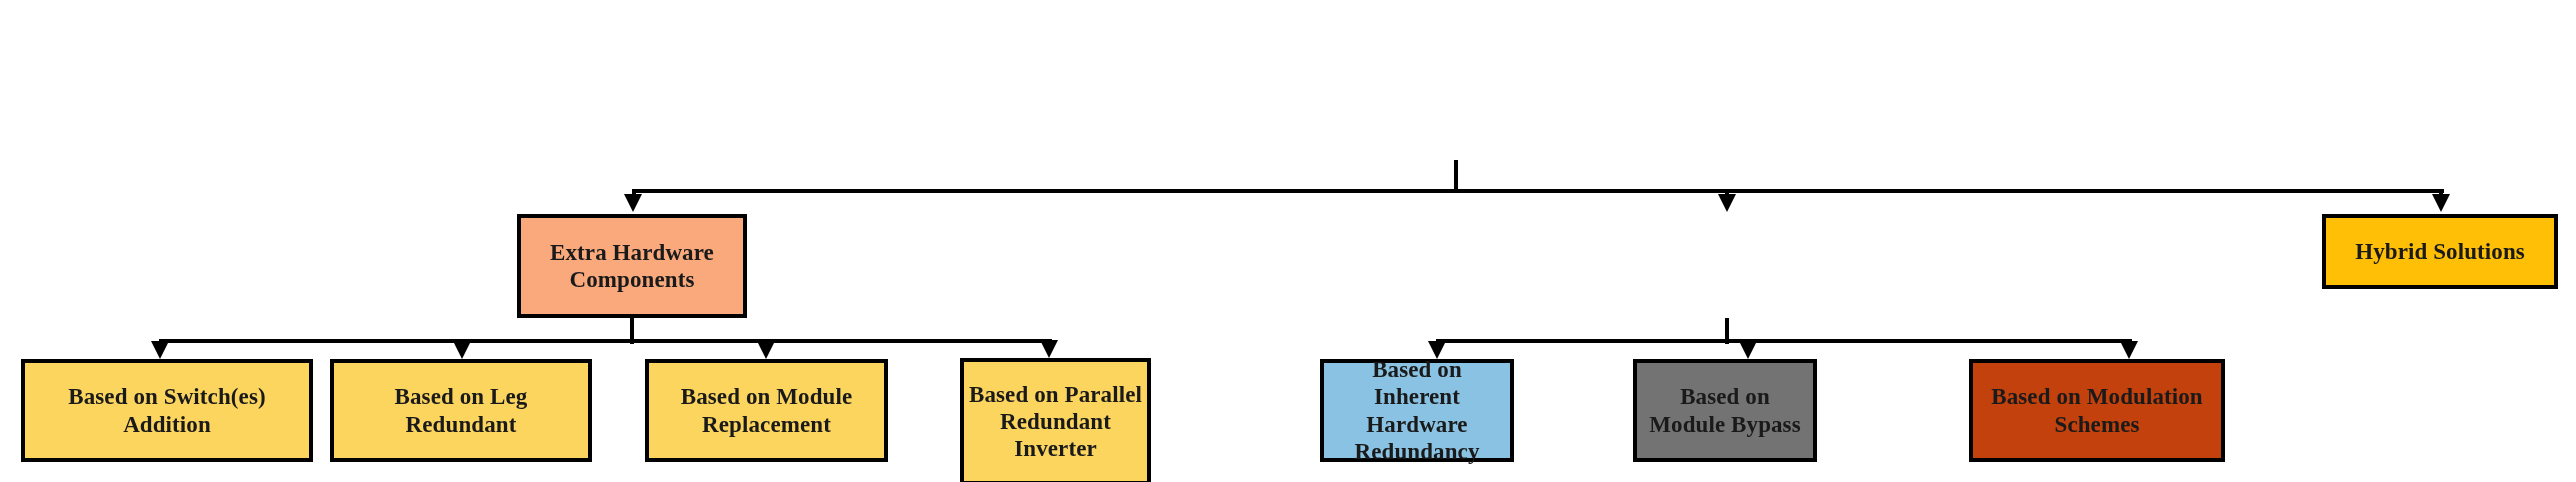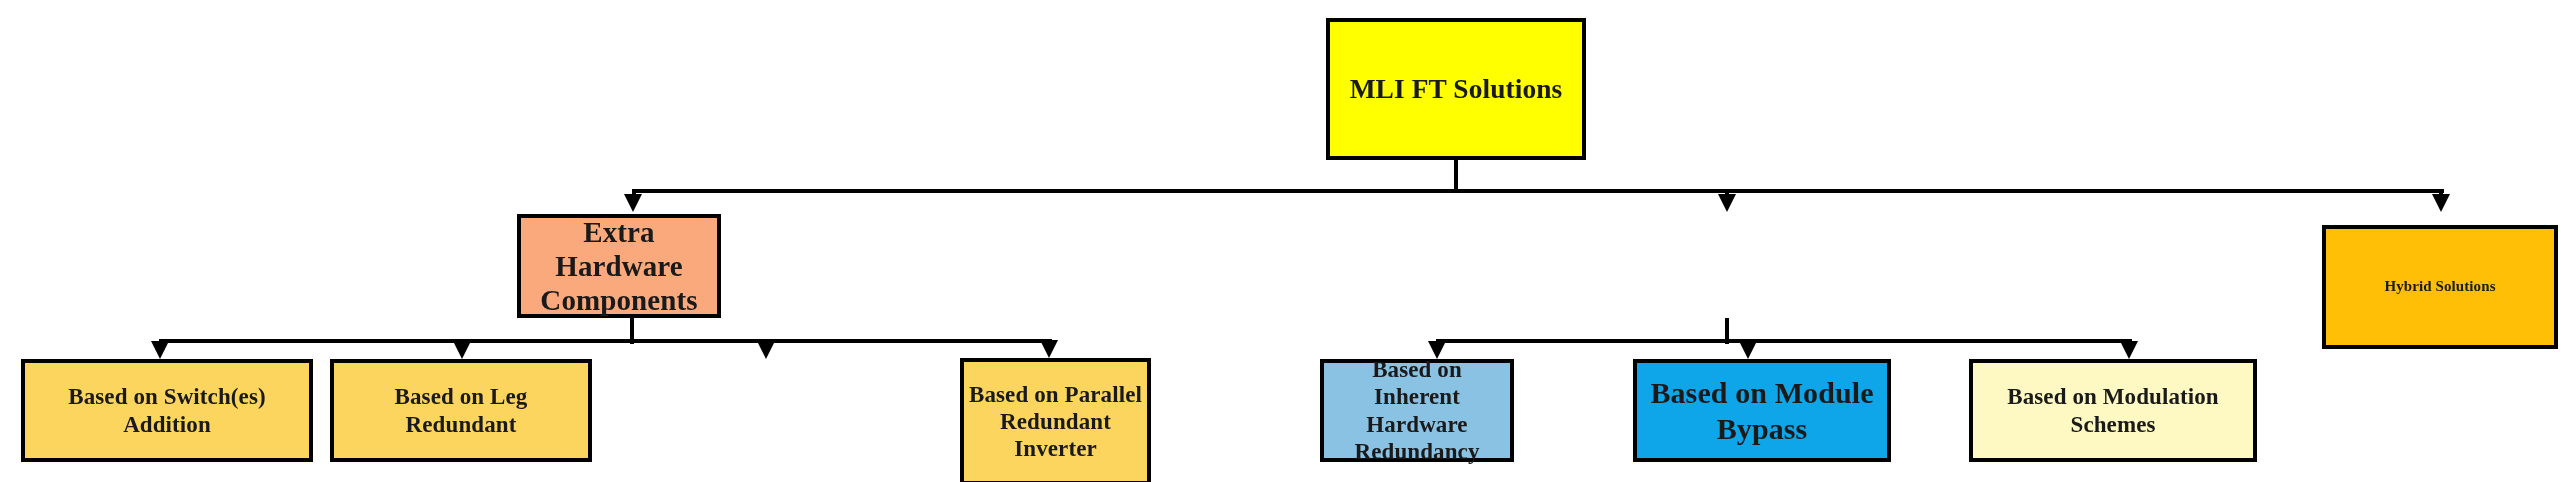--- a/index.html
+++ b/index.html
@@ -48,43 +48,40 @@
     border-left: 9.5px solid transparent;
     border-right: 9.5px solid transparent;
     border-top: 18px solid #000000;
   }
 </style>
 </head>
 <body>
 
 <div id="canvas">
 
-  <div class="node" style="left:1326px; top:18px; width:260px; height:142px; background:#ffff00; font-size:27.4px;">
-    <span class="lbl">MLI FT Solutions</span>
-  </div>
 
   <div class="vline" style="left:1454px; top:160px; height:33px;"></div>
 
   <div class="hline" style="left:632px; top:189px; width:1812px;"></div>
 
   <div class="vline" style="left:632px; top:189px; height:14.3px;"></div>
   <div class="arrow" style="left:624px; top:194px;"></div>
 
   <div class="vline" style="left:1725px; top:189px; height:14.3px;"></div>
   <div class="arrow" style="left:1718px; top:194px;"></div>
 
   <div class="vline" style="left:2439px; top:189px; height:14.3px;"></div>
   <div class="arrow" style="left:2432px; top:194px;"></div>
 
-  <div class="node" style="left:517px; top:214px; width:204px; height:104px; background:#f9a97c; font-size:29px;">
+  <div class="node" style="left:517px; top:214px; width:230px; height:104px; background:#f9a97c; font-size:23px;">
     <span class="lbl">Extra Hardware Components</span>
   </div>
 
 
-  <div class="node" style="left:2322px; top:214px; width:236px; height:124px; background:#ffbf07; font-size:15px;margin-top:11px;">
+  <div class="node" style="left:2322px; top:214px; width:236px; height:75px; background:#ffbf07; font-size:23px;">
     <span class="lbl">Hybrid Solutions</span>
   </div>
 
   <div class="vline" style="left:630px; top:318px; height:26px;"></div>
   <div class="hline" style="left:159px; top:339px; width:893px;"></div>
 
   <div class="vline" style="left:159px; top:339px; height:9.5px;"></div>
   <div class="arrow" style="left:151px; top:341px;"></div>
 
   <div class="vline" style="left:461px; top:339px; height:9.5px;"></div>
@@ -109,31 +106,34 @@
   <div class="arrow" style="left:2120px; top:341px;"></div>
 
   <div class="node" style="left:13px; top:359px; width:292px; height:103px; background:#fcd55f; font-size:23px;margin-left:8px;">
     <span class="lbl">Based on Switch(es) Addition</span>
   </div>
 
   <div class="node" style="left:330px; top:359px; width:262px; height:103px; background:#fcd55f; font-size:23px;">
     <span class="lbl">Based on Leg Redundant</span>
   </div>
 
+  <div class="node" style="left:645px; top:359px; width:243px; height:103px; background:#fcd55f; font-size:23px;">
+    <span class="lbl">Based on Module Replacement</span>
+  </div>
 
   <div class="node" style="left:960px; top:358px; width:191px; height:127px; background:#fcd55f; font-size:23px;">
     <span class="lbl">Based on Parallel Redundant Inverter</span>
   </div>
 
   <div class="node" style="left:1320px; top:359px; width:194px; height:103px; background:#89c2e3; font-size:23px;">
     <span class="lbl">Based on Inherent Hardware Redundancy</span>
   </div>
 
-  <div class="node" style="left:1633px; top:359px; width:258px; height:103px; background:#0ea5e9; font-size:30px;">
+  <div class="node" style="left:1633px; top:359px; width:184px; height:103px; background:#737373; font-size:23px;">
     <span class="lbl">Based on Module Bypass</span>
   </div>
 
-  <div class="node" style="left:1969px; top:359px; width:288px; height:103px; background:#fef9c3; font-size:23px;">
+  <div class="node" style="left:1969px; top:359px; width:256px; height:103px; background:#c2410c; font-size:23px;">
     <span class="lbl">Based on Modulation Schemes</span>
   </div>
 
 </div>
 
 
 </body></html>

